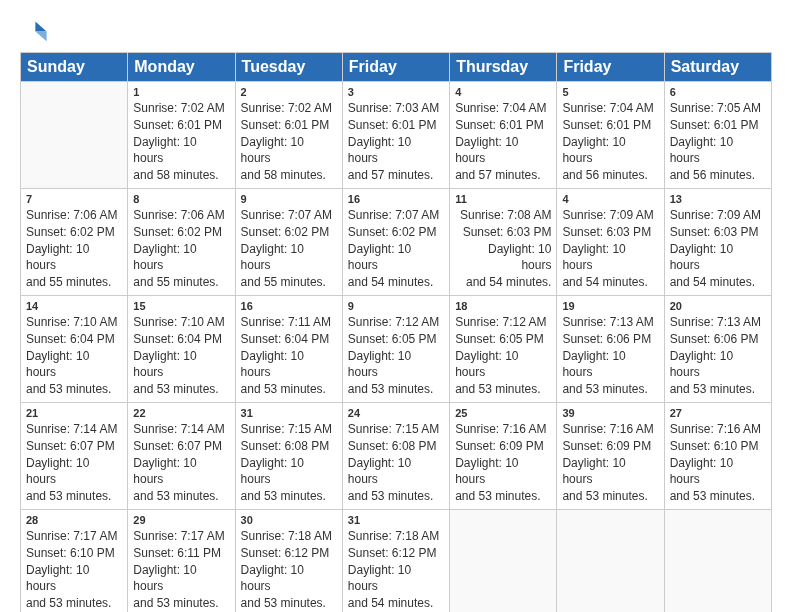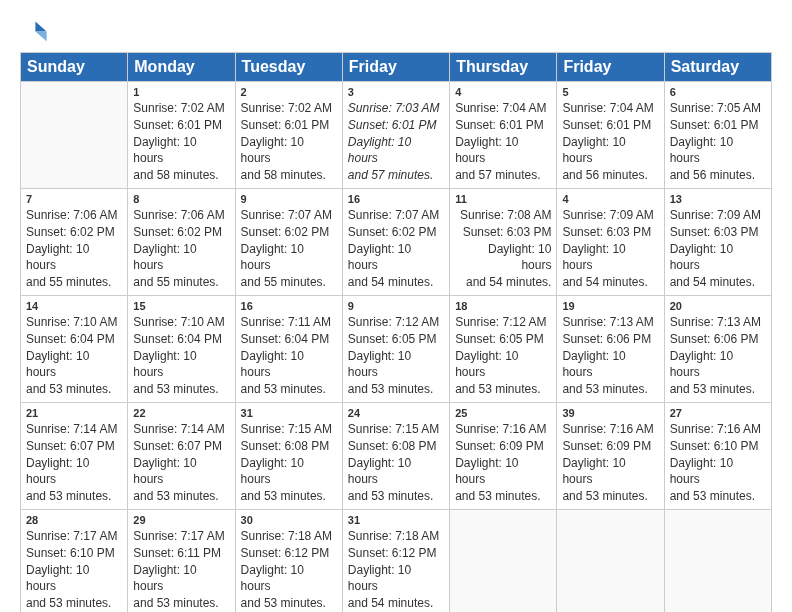--- a/index.html
+++ b/index.html
@@ -132,21 +132,21 @@
           </td>
           <td>
             <span class="day-num">2</span>
             <div class="day-info" style="white-space: pre-line;">Sunrise: 7:02 AM
 Sunset: 6:01 PM
 Daylight: 10 hours
 and 58 minutes.</div>
           </td>
           <td>
             <span class="day-num">3</span>
-            <div class="day-info" style="white-space: pre-line; font-style: italic;">Sunrise: 7:03 AM
+            <div class="day-info" style="white-space: pre-line;">Sunrise: 7:03 AM
 Sunset: 6:01 PM
 Daylight: 10 hours
 and 57 minutes.</div>
           </td>
           <td>
             <span class="day-num">4</span>
             <div class="day-info" style="white-space: pre-line;">Sunrise: 7:04 AM
 Sunset: 6:01 PM
 Daylight: 10 hours
 and 57 minutes.</div>

